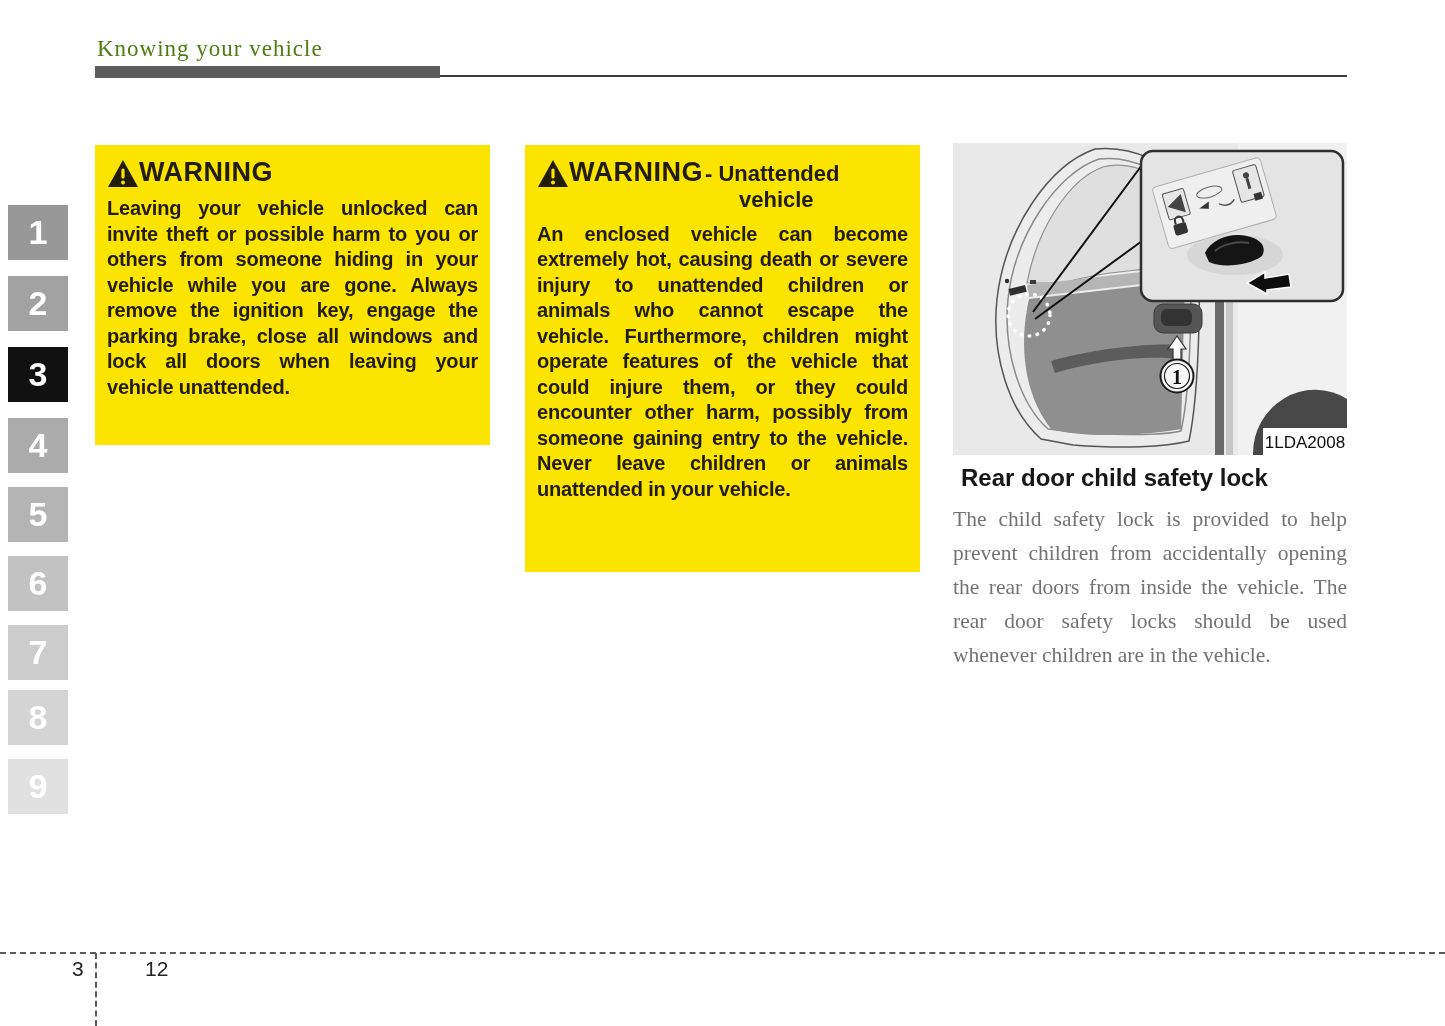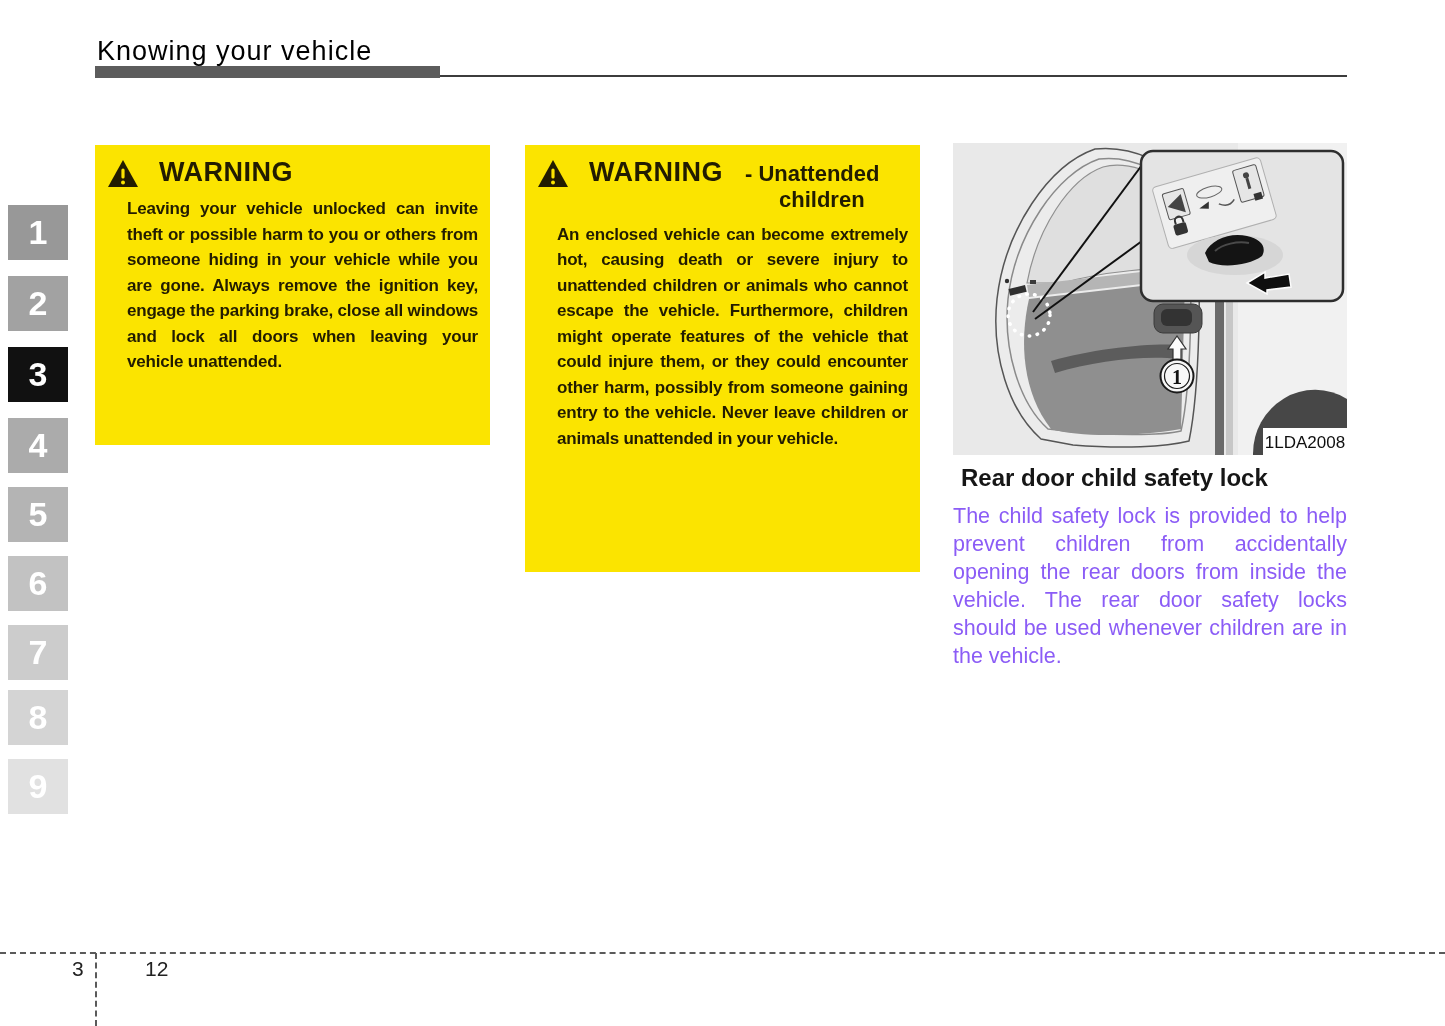--- a/index.html
+++ b/index.html
@@ -3,21 +3,21 @@
 <meta charset="utf-8">
 <style>
   html,body{margin:0;padding:0;}
   body{
     width:1445px;height:1026px;position:relative;overflow:hidden;
     background:#ffffff;font-family:"Liberation Sans",sans-serif;
   }
   
   .header-title{
     position:absolute;left:97px;top:36px;
-    font-family:Liberation Sans, sans-serif;font-size:27px;color:#000000;
+    font-family:Liberation Serif, serif;font-size:23px;color:#4d7c0f;
     letter-spacing:1px;
   }
   .header-bar{position:absolute;left:95px;top:66px;width:345px;height:12px;background:#5c5c5c;}
   .header-rule{position:absolute;left:440px;top:75px;width:907px;height:2px;background:#3c3c3c;}
   
   .chapter-tab{
     position:absolute;left:8px;width:60px;height:55px;
     color:#ffffff;font-weight:bold;font-size:34px;
     display:flex;align-items:center;justify-content:center;
     user-select:none;
@@ -31,39 +31,39 @@
   .t7{top:625px;background:#cccccc;}
   .t8{top:690px;background:#d4d4d4;}
   .t9{top:759px;background:#e1e1e1;}
   
   .warning-box{
     position:absolute;top:145px;width:395px;background:#fbe400;
     padding:13px 12px 14px 12px;box-sizing:border-box;color:#221c00;
   }
   .wb1{left:95px;height:300px;}
   .wb2{left:525px;height:427px;}
-  .warn-head{display:flex;align-items:flex-start;gap:20px;margin-bottom:8px;}
+  .warn-head{display:flex;align-items:flex-start;gap:0;margin-bottom:8px;}
   .warn-title{font-weight:bold;font-size:27px;letter-spacing:.5px;line-height:1.05;}
   .warn-sub{display:flex;flex-direction:column;font-weight:bold;font-size:22px;line-height:1.2;padding-top:3px;margin-left:2px;justify-content:flex-end;}
   .warn-sub .sub2{padding-left:34px;}
   .warn-body{
-    font-weight:bold;font-size:17px;line-height:25.5px;
-    text-align:justify;letter-spacing:-0.2px;margin-left:20px;
+    font-weight:bold;font-size:20px;line-height:25.5px;
+    text-align:justify;letter-spacing:-0.2px;
   }
   .tri-icon{flex:0 0 auto;margin-top:1px;}
   
   .figure{position:absolute;left:953px;top:143px;width:394px;height:312px;background:#e9e9e9;}
   
   .section-heading{
     position:absolute;left:953px;top:464px;width:394px;
     font-weight:bold;font-size:24px;color:#161616;margin-left:8px;
   }
   .section-body{
     position:absolute;left:953px;top:502px;width:394px;
-    font-size:21.5px;line-height:28px;color:#8b5cf6;text-align:justify;
+    font-size:21.5px;line-height:34px;color:#737373;text-align:justify;font-family:Liberation Serif, serif;
   }
   
   .footer-hline{position:absolute;left:0;top:952px;width:1445px;border-top:2px dashed #5a5a5a;}
   .footer-vline{position:absolute;left:95px;top:953px;height:73px;border-left:2px dashed #5a5a5a;}
   .footer-num{position:absolute;top:957px;font-size:21px;color:#222222;}
   .chapter-num{left:72px;}
   .page-num{left:105px;margin-left:40px;}
 </style>
 </head>
 <body>
@@ -97,21 +97,21 @@
 <div class="warning-box wb2">
   <div class="warn-head">
     <svg class="tri-icon" width="32" height="29" viewBox="0 0 32 29">
       <path d="M16 1 L31 28 L1 28 Z" fill="#221c00"></path>
       <rect x="14.4" y="9.5" width="3.2" height="10" rx="1.6" fill="#fbe400"></rect>
       <circle cx="16" cy="23.5" r="2" fill="#fbe400"></circle>
     </svg>
     <span class="warn-title">WARNING</span>
     <span class="warn-sub">
       <span>- Unattended</span>
-      <span class="sub2">children</span>
+      <span class="sub2">vehicle</span>
     </span>
   </div>
   <div class="warn-body">An enclosed vehicle can become extremely hot, causing death or severe injury to unattended children or animals who cannot escape the vehicle. Furthermore, children might operate features of the vehicle that could injure them, or they could encounter other harm, possibly from someone gaining entry to the vehicle. Never leave children or animals unattended in your vehicle.</div>
 </div>
 
 <div class="figure">
   <svg width="394" height="312" viewBox="0 0 394 312">
 
     <rect width="394" height="312" fill="#e9e9e9"></rect>
 

